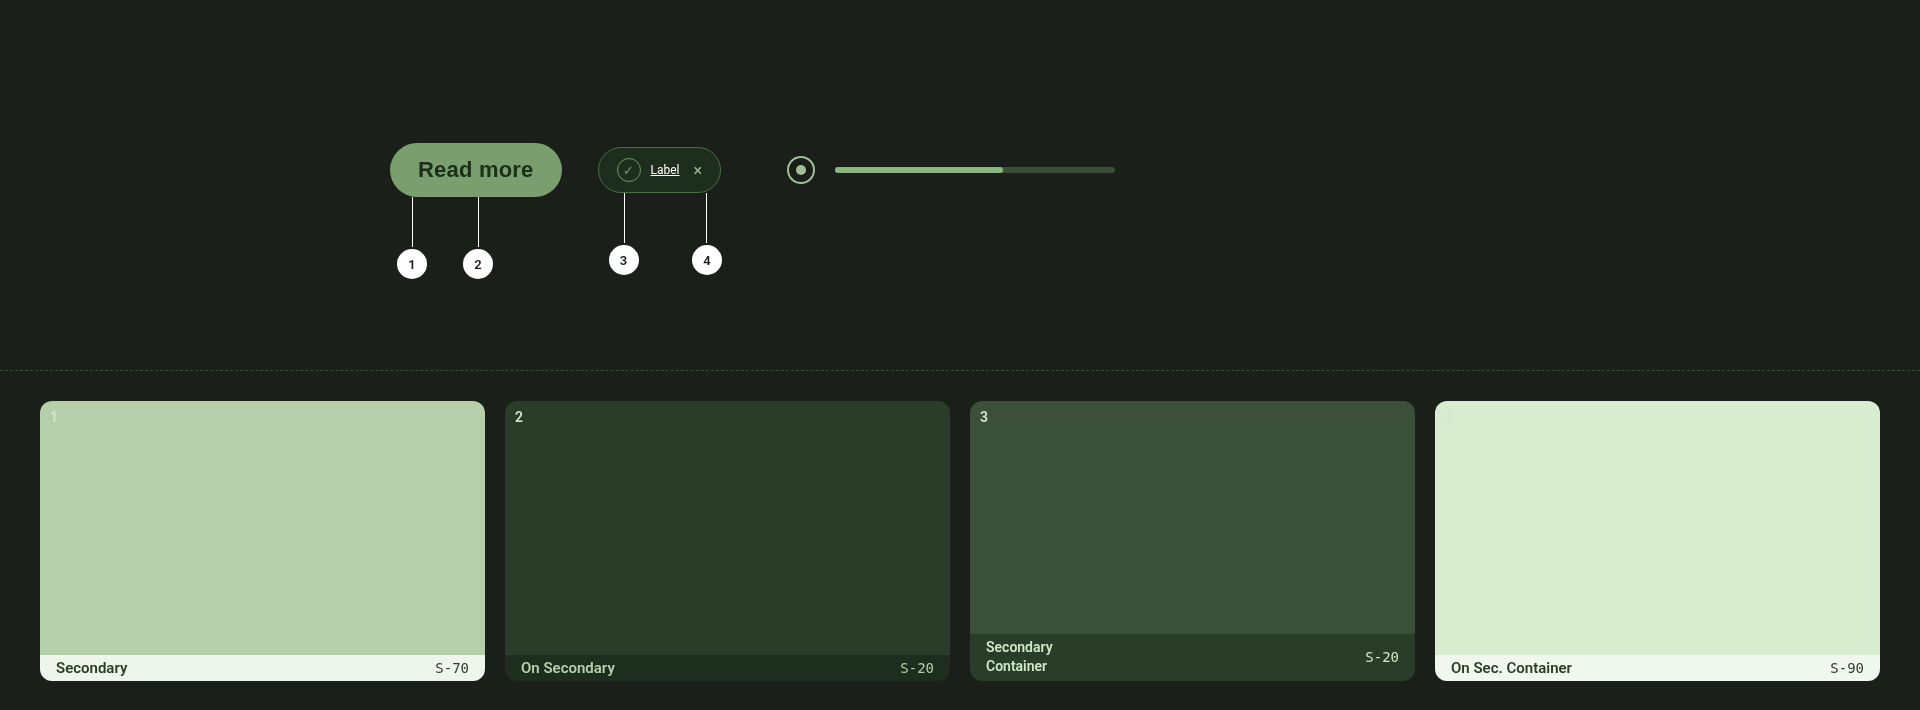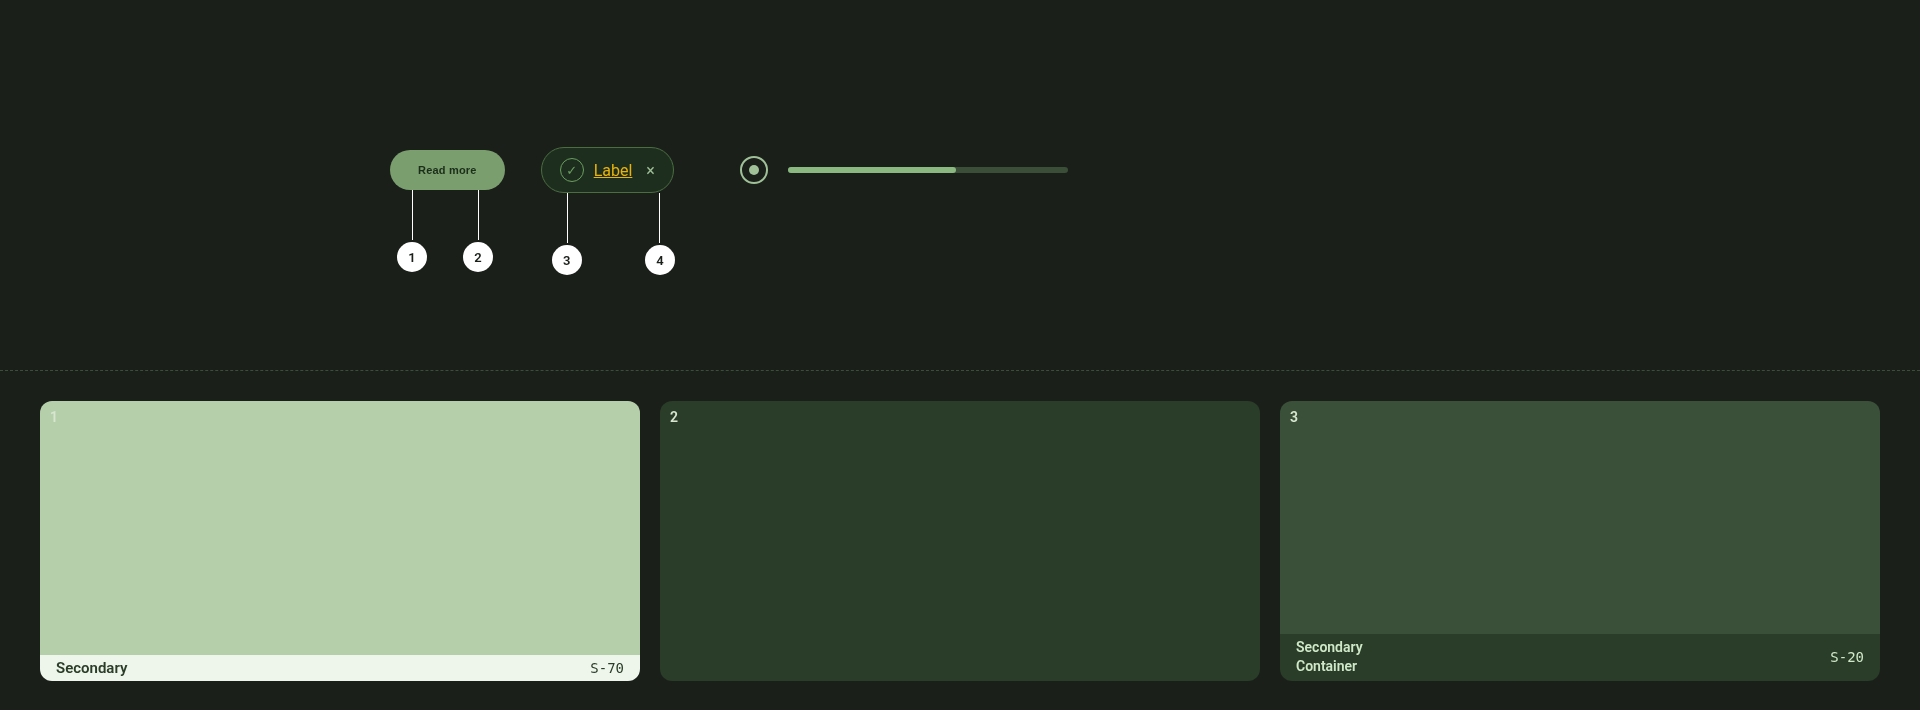--- a/index.html
+++ b/index.html
@@ -24,21 +24,21 @@
       position: relative;
     }
 
     
     .read-more-btn {
       background-color: #7a9e6e;
       color: #1a2e18;
       border: none;
       border-radius: 50px;
       padding: 14px 28px;
-      font-size: 11px;
+      font-size: 22px;
       font-weight: 600;
       cursor: pointer;
       white-space: nowrap;
       position: relative;
       letter-spacing: 0.2px;
     }
 
     
     .chip {
       background-color: #1e2e1e;
@@ -58,22 +58,22 @@
       border-radius: 50%;
       border: 1.5px solid #6a9e60;
       display: flex;
       align-items: center;
       justify-content: center;
       color: #6a9e60;
       font-size: 13px;
     }
 
     .chip-label {
-      color: #eab308;
-      font-size: 16px;
+      color: #ffffff;
+      font-size: 12px;
       text-decoration: underline;
     }
 
     .chip-close {
       color: #a0c098;
       font-size: 16px;
       margin-left: 4px;
     }
 
     
@@ -281,26 +281,38 @@
     <div class="color-swatch"></div>
     <div class="card-label-row">
       <span class="card-name">Secondary</span>
       <span class="card-code">S-70</span>
     </div>
   </div>
 
   <div class="color-card card-2">
     <span class="card-number">2</span>
     <div class="color-swatch"></div>
+    <div class="card-label-row">
+      <span class="card-name">On Secondary</span>
+      <span class="card-code">S-20</span>
+    </div>
   </div>
 
   <div class="color-card card-3">
     <span class="card-number">3</span>
     <div class="color-swatch"></div>
     <div class="card-label-row">
       <span class="card-name" style="white-space:pre-line;">Secondary
 Container</span>
       <span class="card-code">S-20</span>
     </div>
   </div>
 
+  <div class="color-card card-4">
+    <span class="card-number">4</span>
+    <div class="color-swatch"></div>
+    <div class="card-label-row">
+      <span class="card-name">On Sec. Container</span>
+      <span class="card-code">S-90</span>
+    </div>
+  </div>
 
 </div>
 
 </body></html>

